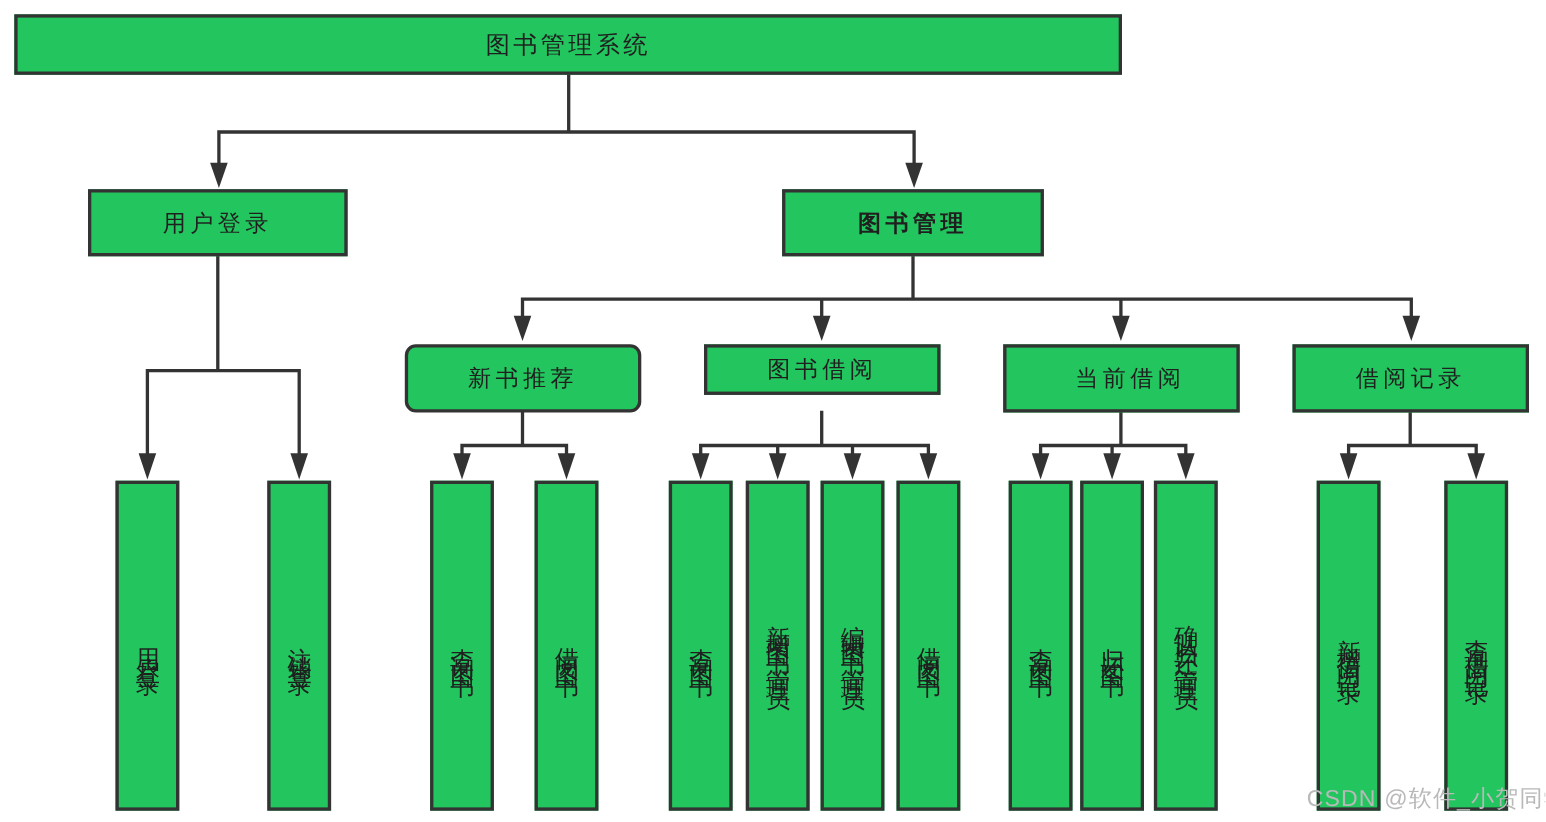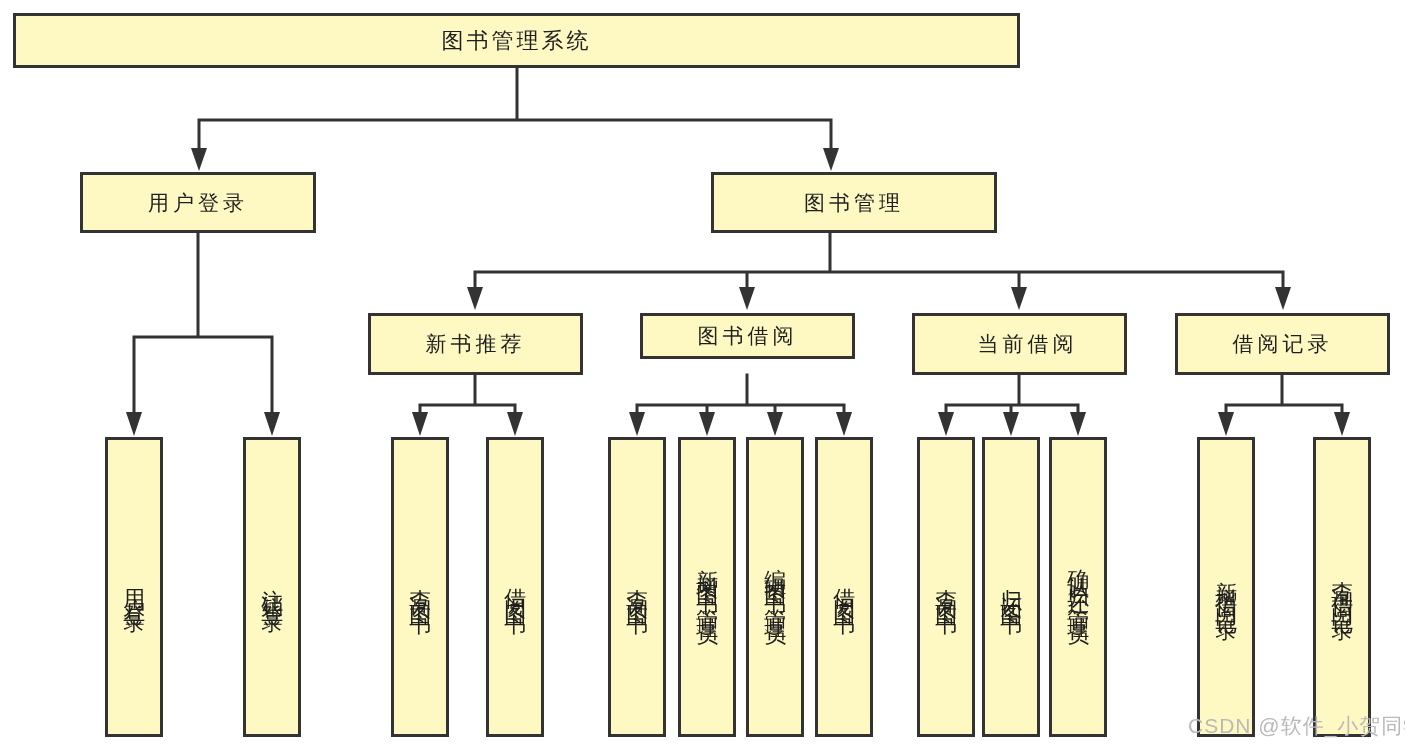--- a/index.html
+++ b/index.html
@@ -20,21 +20,21 @@
     position: absolute;
     left: 0;
     top: 0;
     width: 1405px;
     height: 747px;
   }
   .node {
     position: absolute;
     box-sizing: border-box;
     border: 3px solid #333333;
-    background: #fef9c3;
+    background: #22c55e;
     display: flex;
     align-items: center;
     justify-content: center;
   }
   .hlabel {
     font-size: 21px;
     letter-spacing: 4px;
     white-space: nowrap;
     color: #1f1f1f;
   }
@@ -119,25 +119,25 @@
     </g>
   </svg>
 
   <div class="node" style="left:13px; top:13px; width:1007px; height:55px;">
     <span class="hlabel root-label">图书管理系统</span>
   </div>
 
   <div class="node" style="left:80px; top:172px; width:236px; height:61px;">
     <span class="hlabel">用户登录</span>
   </div>
-  <div class="node" style="left:711px; top:172px; width:286px; height:61px;">
+  <div class="node" style="left:711px; top:172px; width:238px; height:61px;font-weight:bold;">
     <span class="hlabel">图书管理</span>
   </div>
 
-  <div class="node" style="left:368px; top:313px; width:215px; height:62px;">
+  <div class="node" style="left:368px; top:313px; width:215px; height:62px;border-radius:10px;">
     <span class="hlabel">新书推荐</span>
   </div>
   <div class="node" style="left:640px; top:313px; width:215px; height:46px;">
     <span class="hlabel">图书借阅</span>
   </div>
   <div class="node" style="left:912px; top:313px; width:215px; height:62px;padding-left:16px;">
     <span class="hlabel">当前借阅</span>
   </div>
   <div class="node" style="left:1175px; top:313px; width:215px; height:62px;">
     <span class="hlabel">借阅记录</span>

